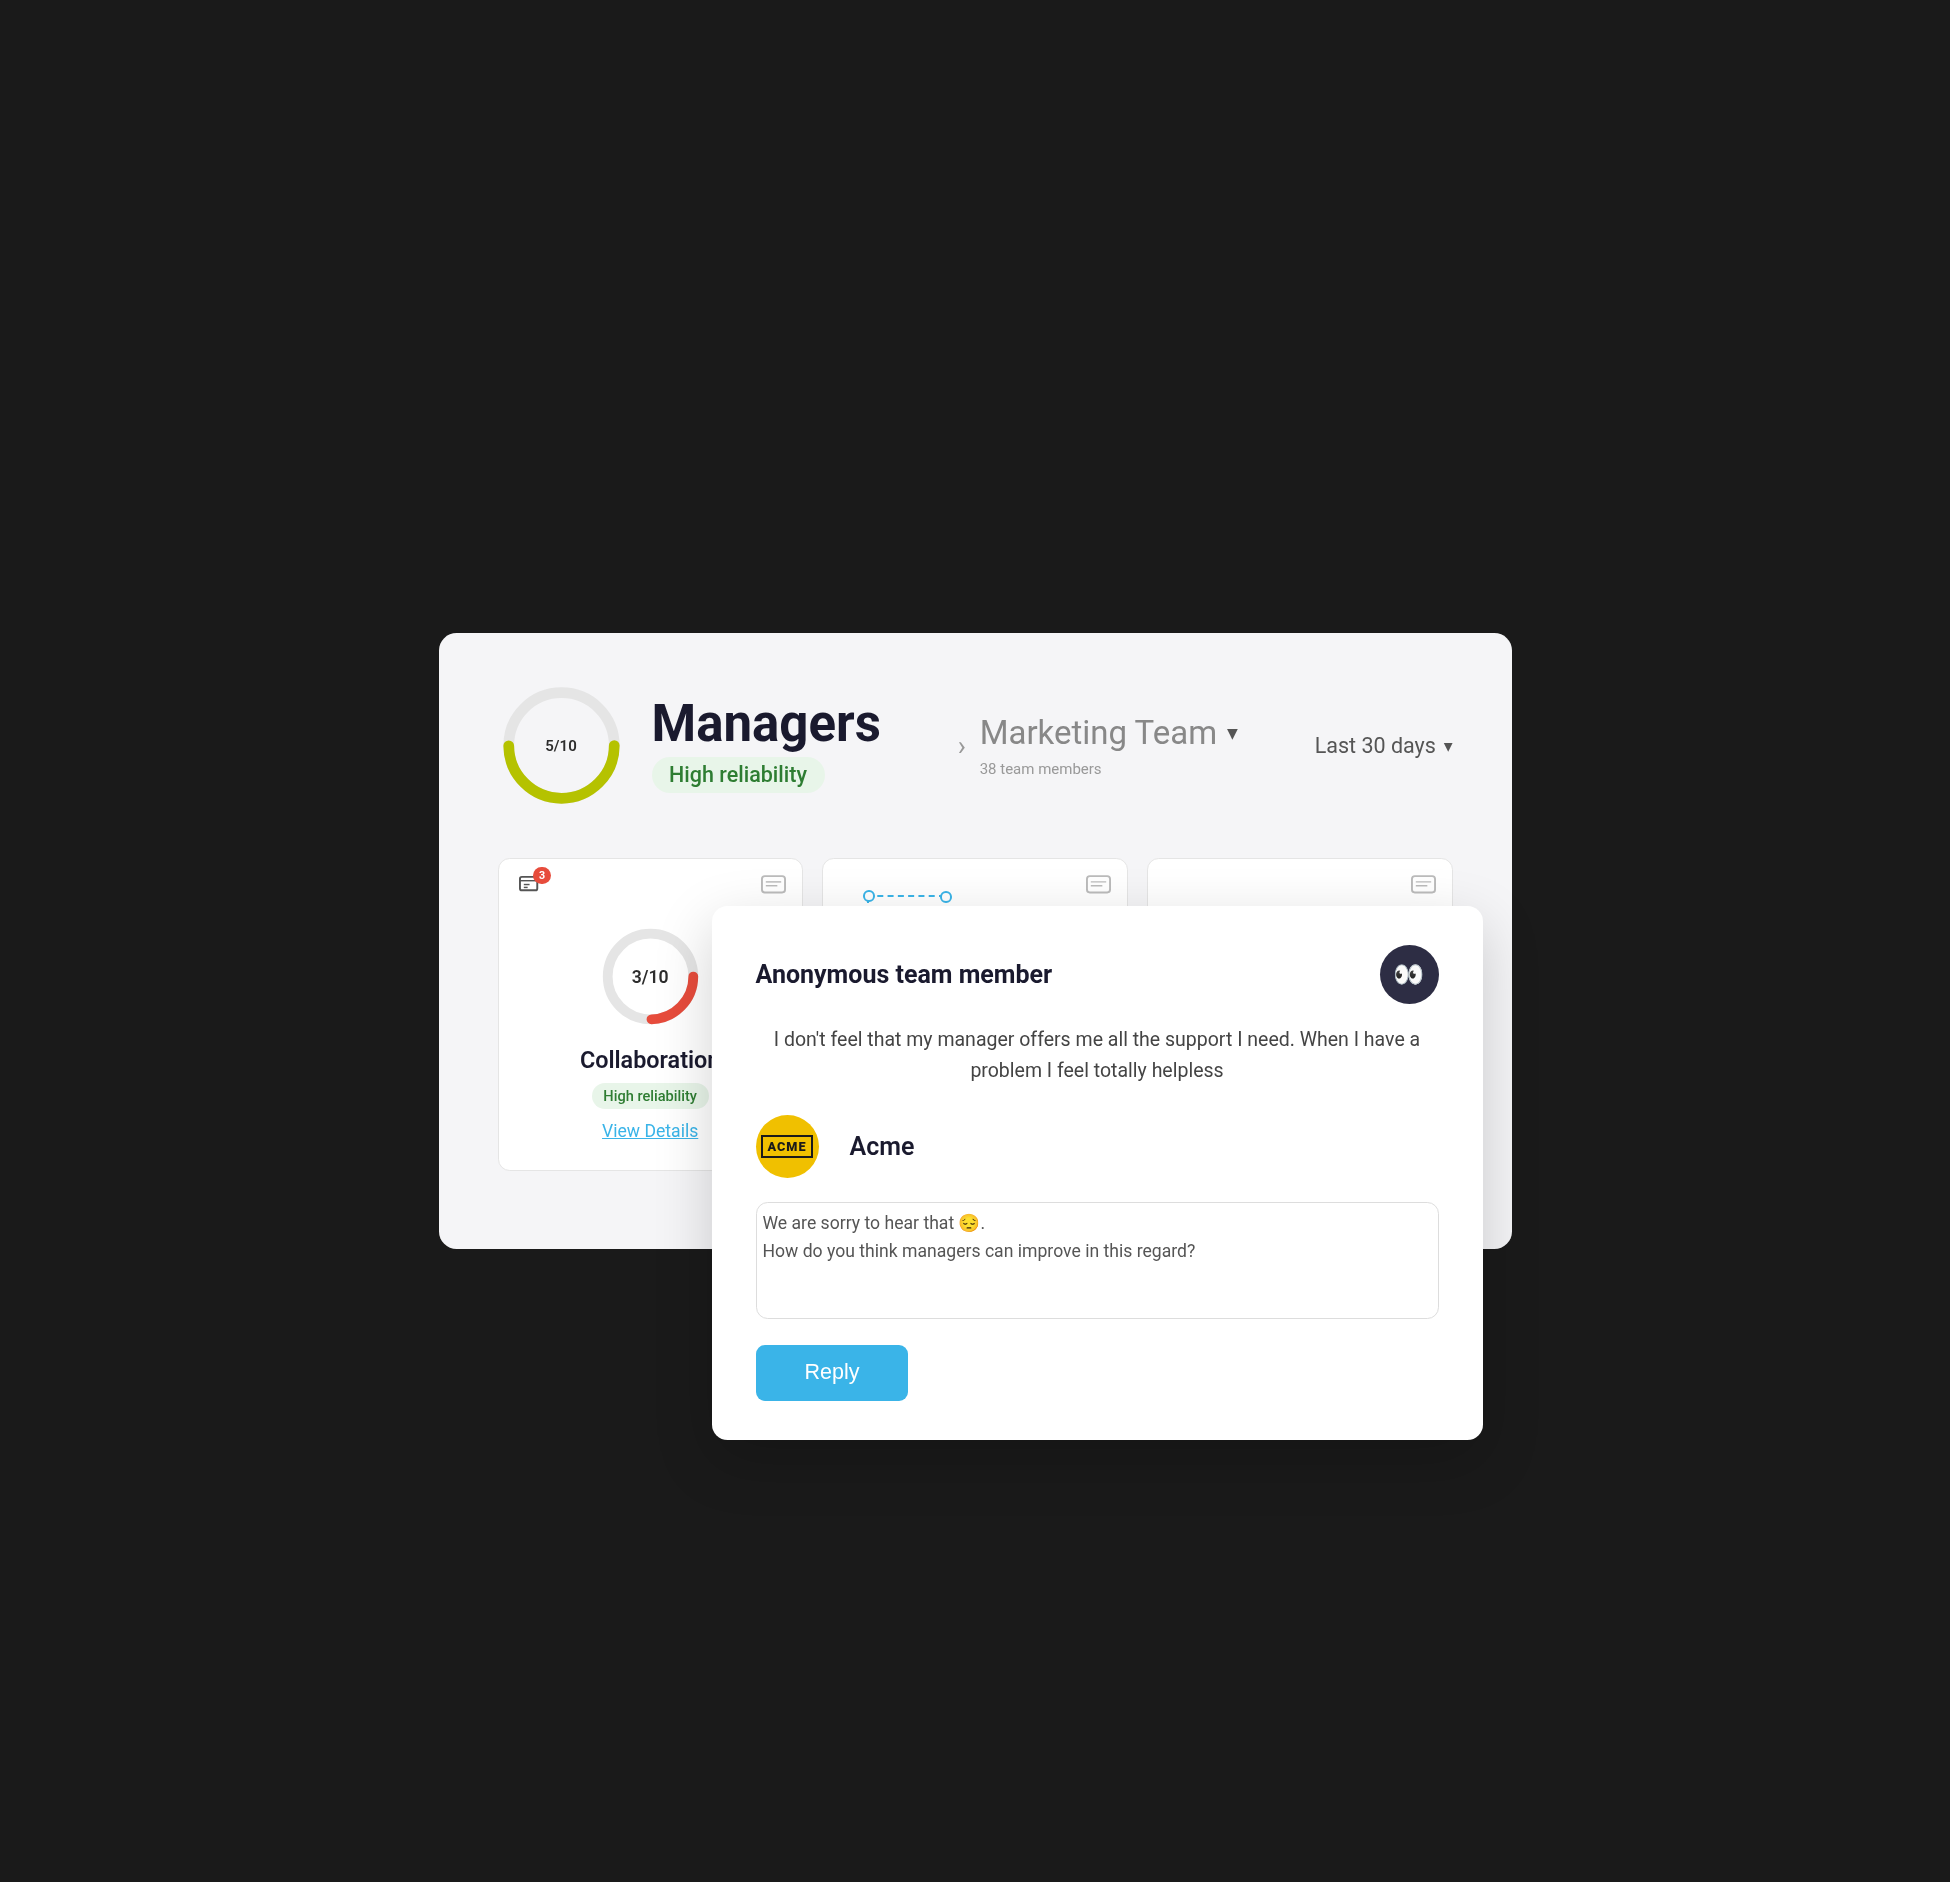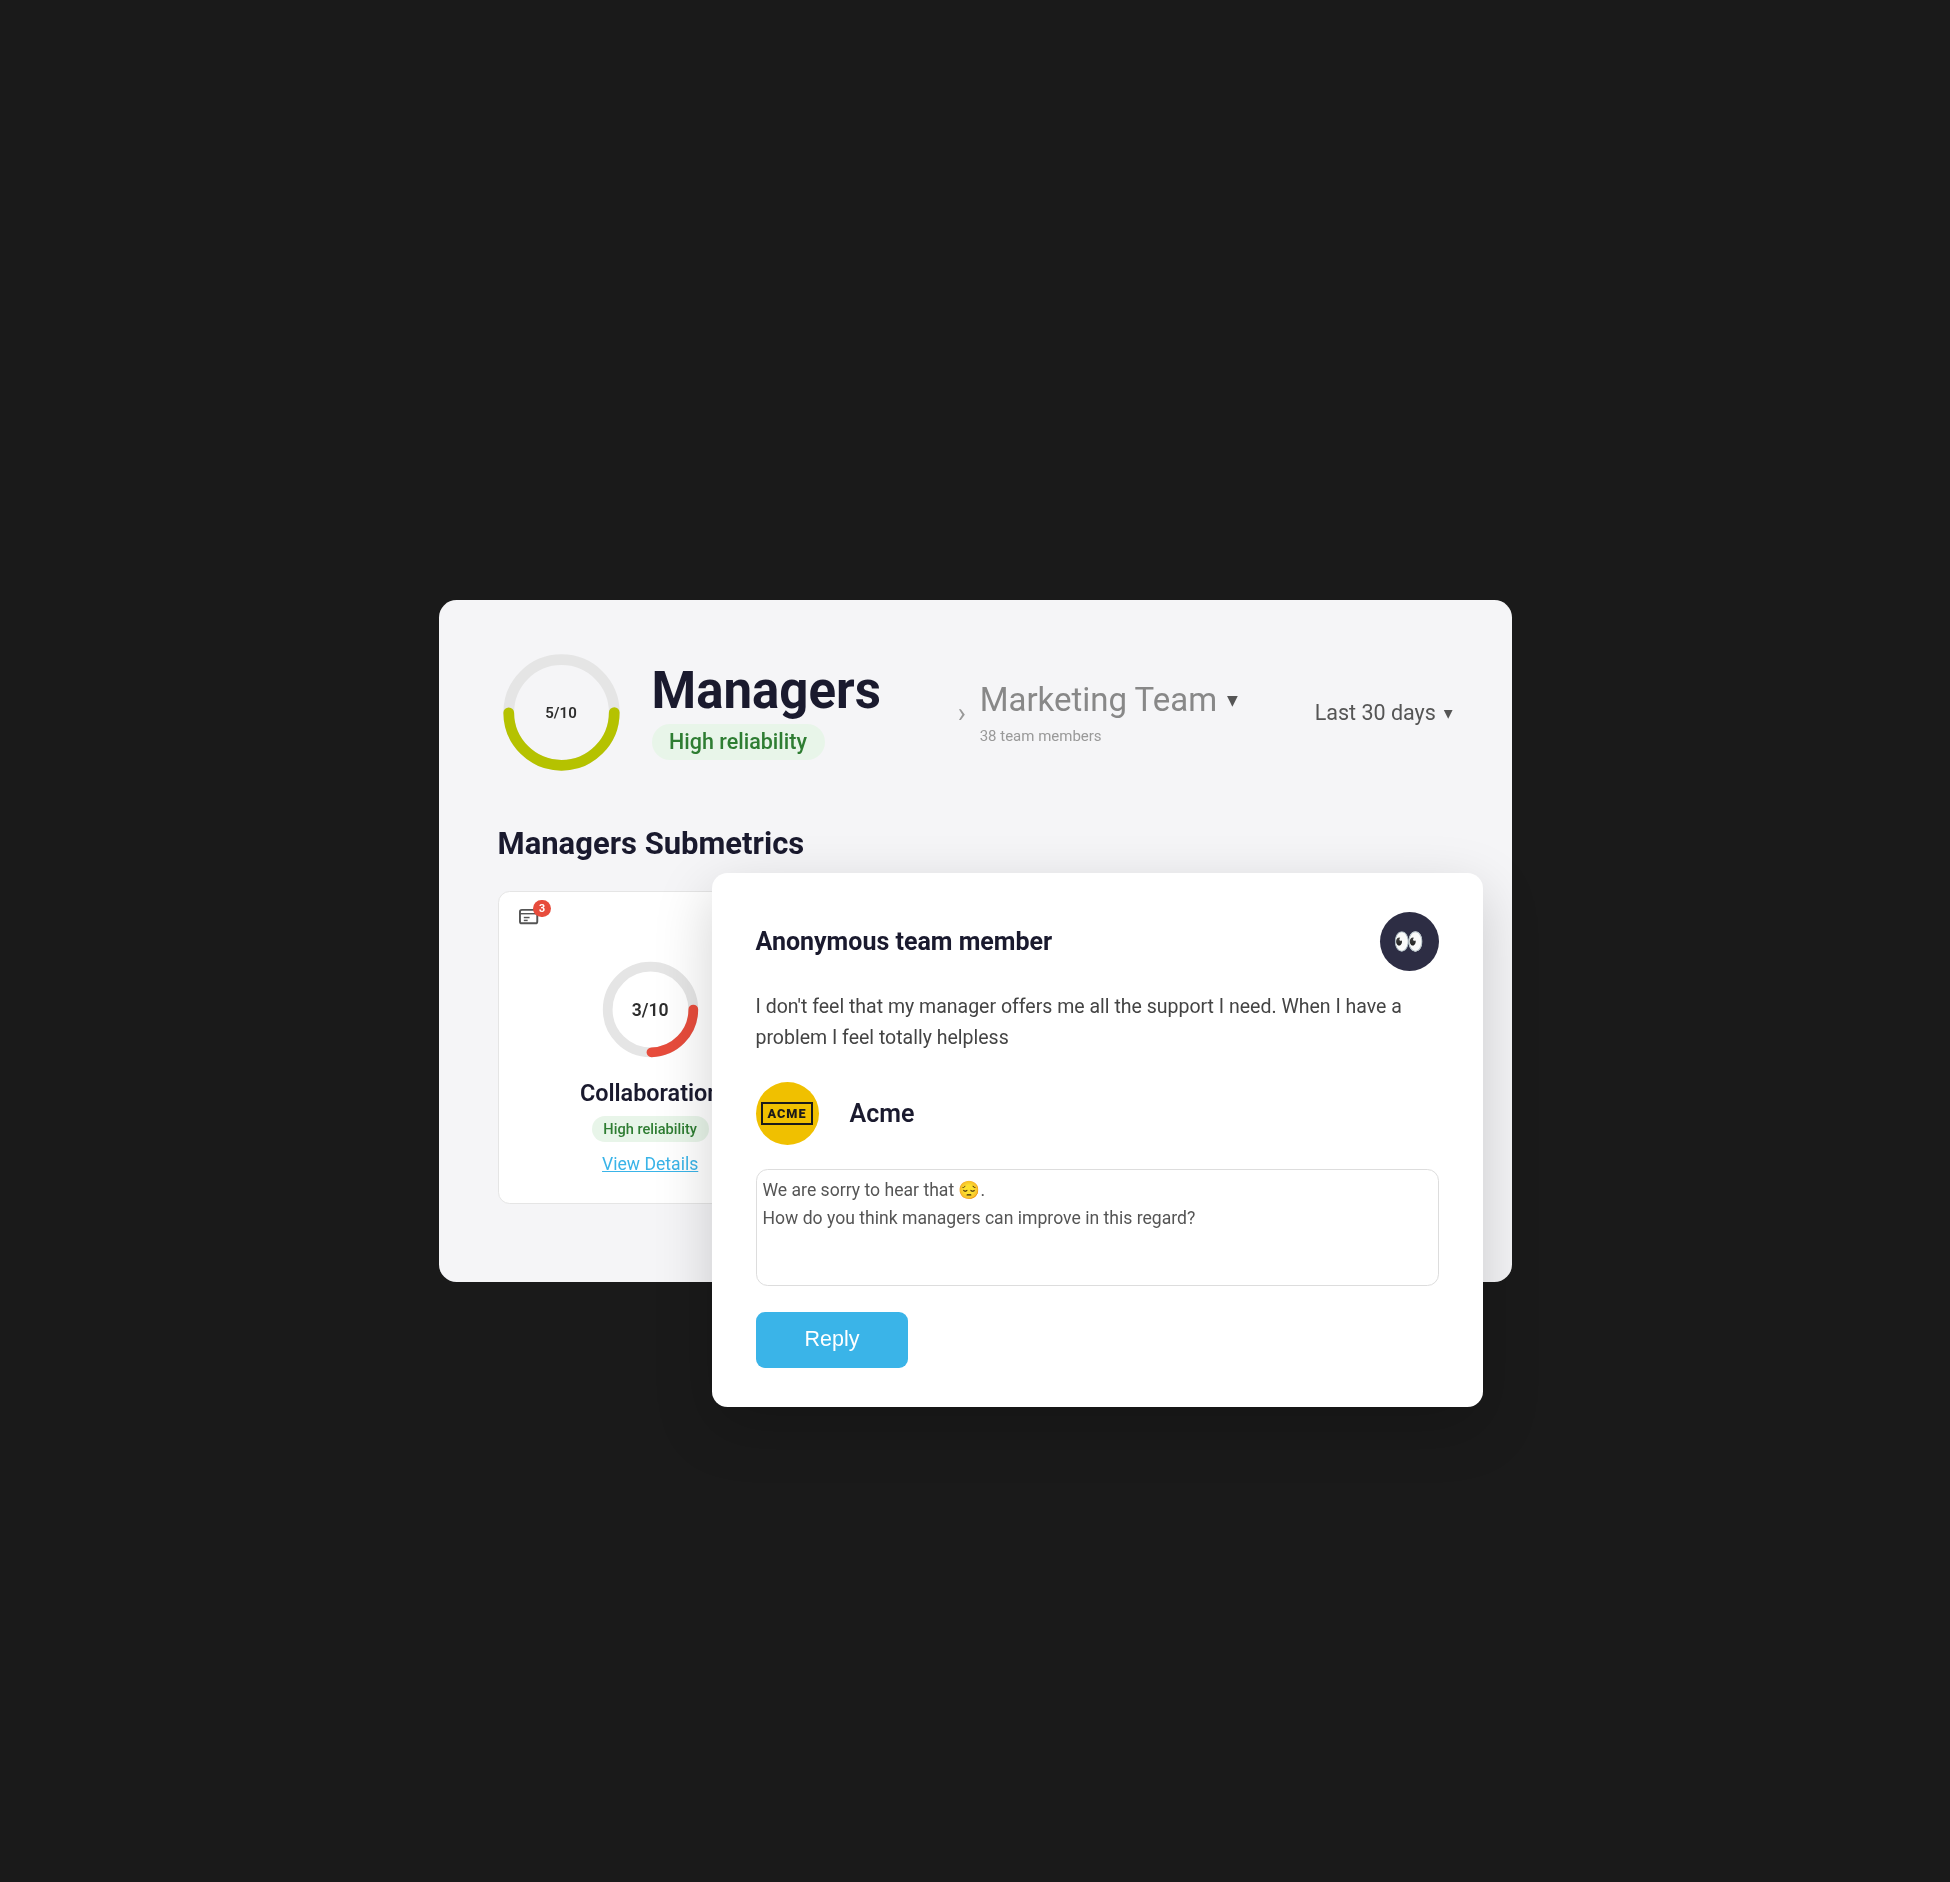--- a/index.html
+++ b/index.html
@@ -274,20 +274,21 @@
       display: flex;
       align-items: center;
       justify-content: center;
       font-size: 25px;
     }
 
     .popup-message {
       font-size: 19.5px;
       color: #444;
       line-height: 1.6;
+      text-align: center;
       margin-bottom: 29px;
     }
 
     .acme-row {
       display: flex;
       align-items: center;
       gap: 31px;
       margin-bottom: 24.4px;
     }
 
@@ -381,21 +382,20 @@
         <div class="team-members">38 team members</div>
       </div>
     </div>
 
     <div class="header-right" style="cursor:pointer;align-items:center;">
       <span class="last-days">Last 30 days</span>
       <span style="font-size:17.6px;color:#555;cursor:pointer;">▾</span>
     </div>
   </div>
 
-  <div class="submetrics-title">Managers Submetrics</div>
 
   <div class="submetrics-grid">
 
     <div class="metric-card">
 
       <div class="notification-wrapper">
         <div class="notif-icon">
           <svg width="27" height="25" viewBox="0 0 28 26" fill="none">
             <rect x="2" y="4" width="18" height="14" rx="2" stroke="#555" stroke-width="2" fill="none"></rect>
             <line x1="2" y1="8" x2="20" y2="8" stroke="#555" stroke-width="1.5"></line>

